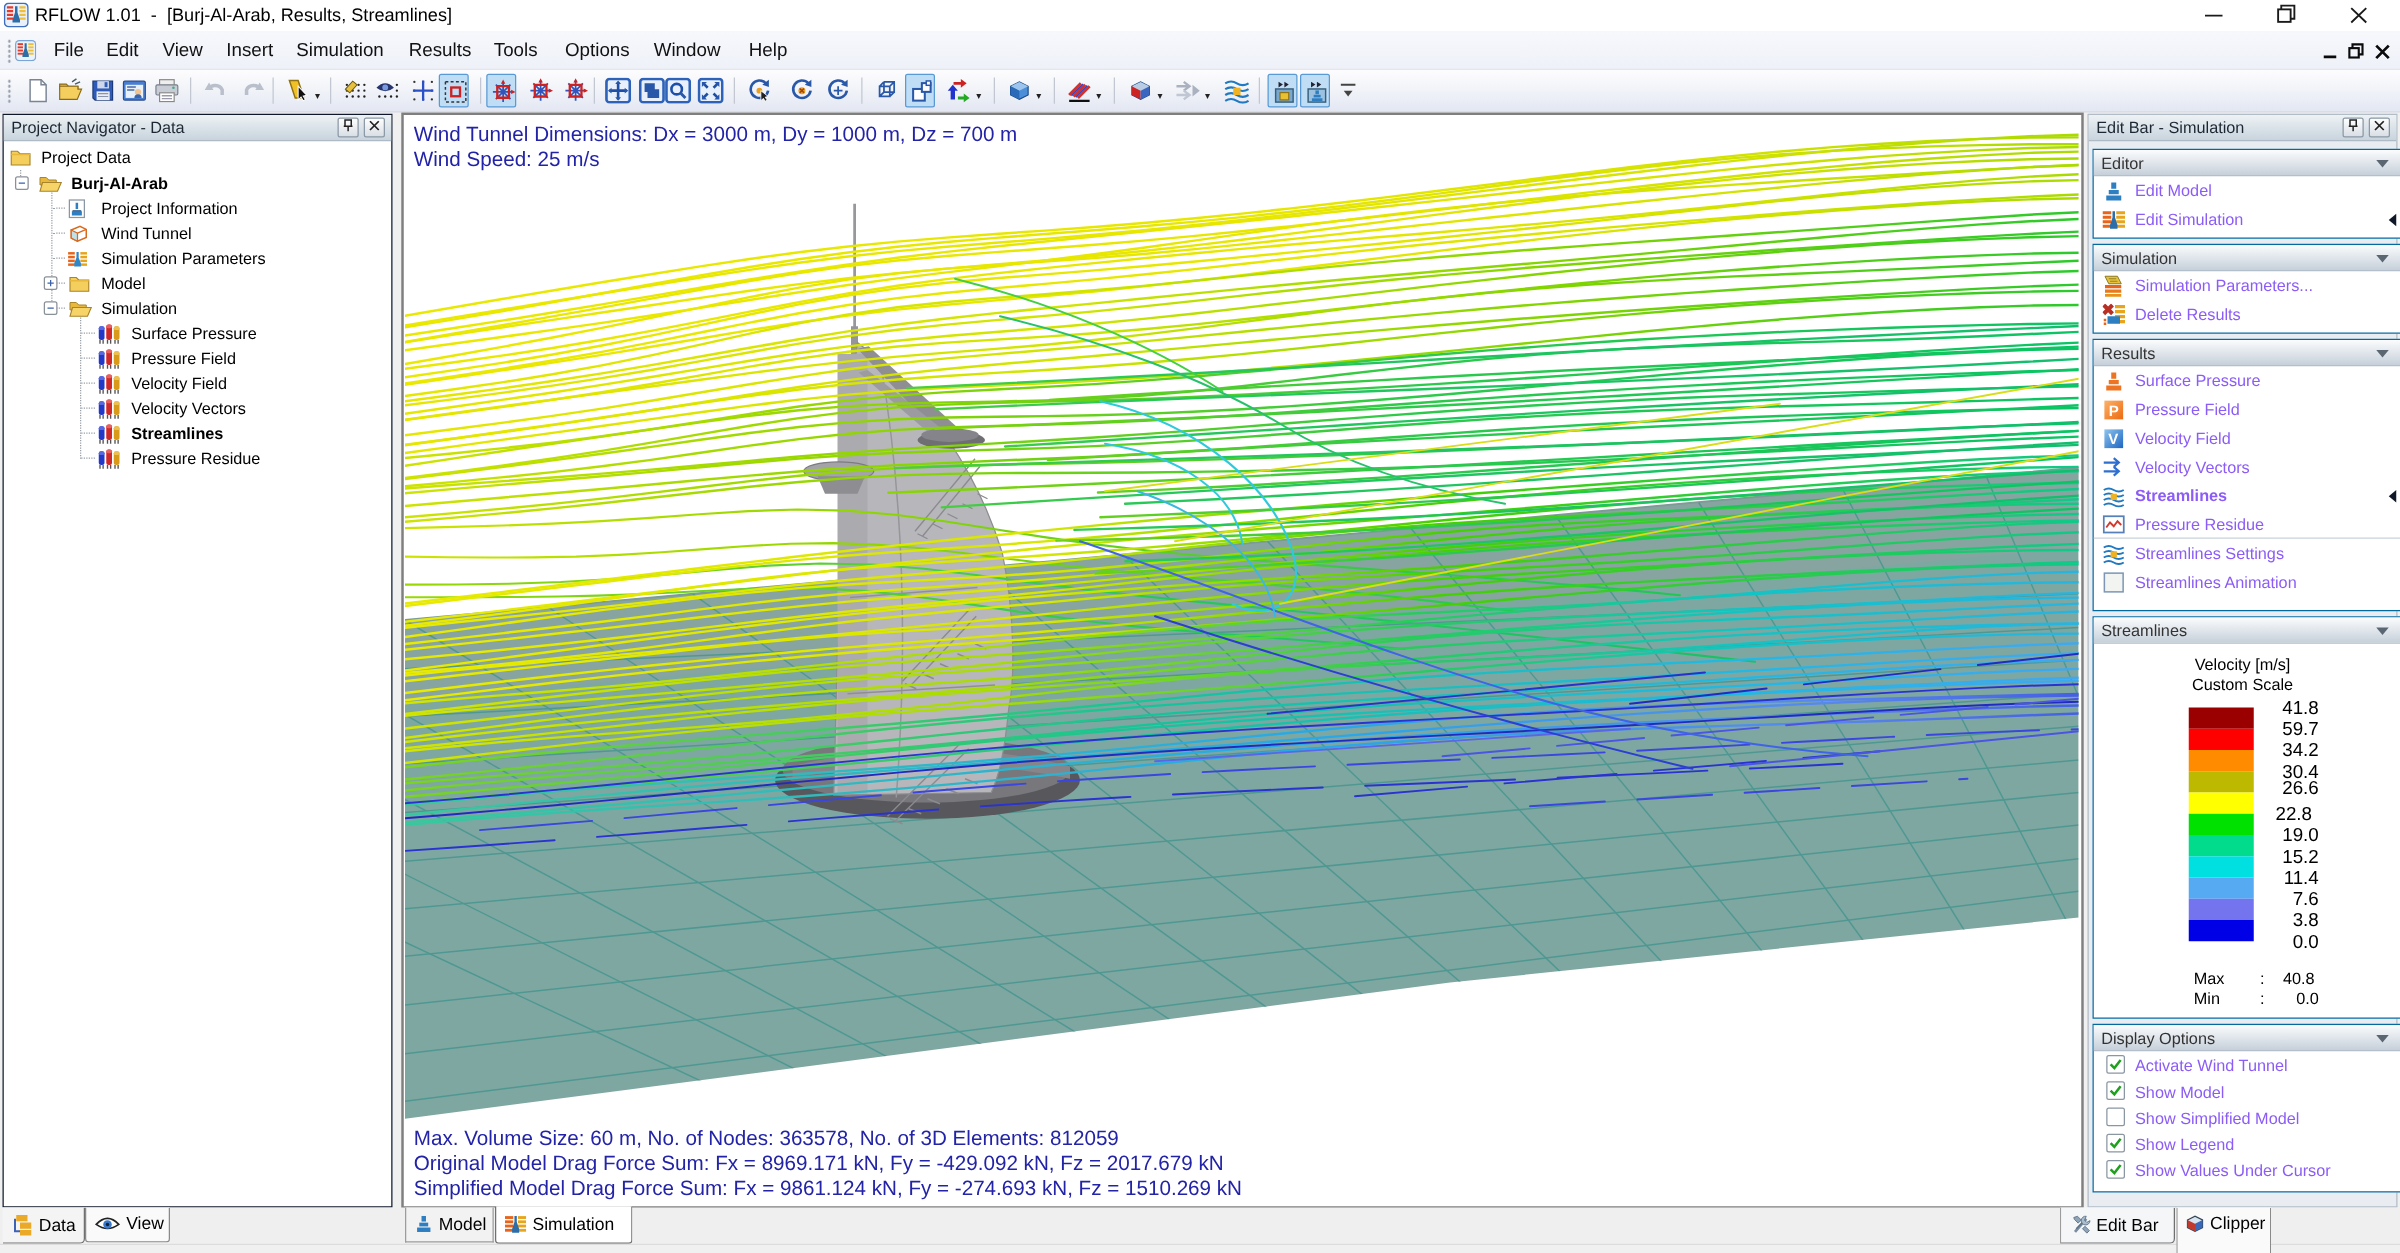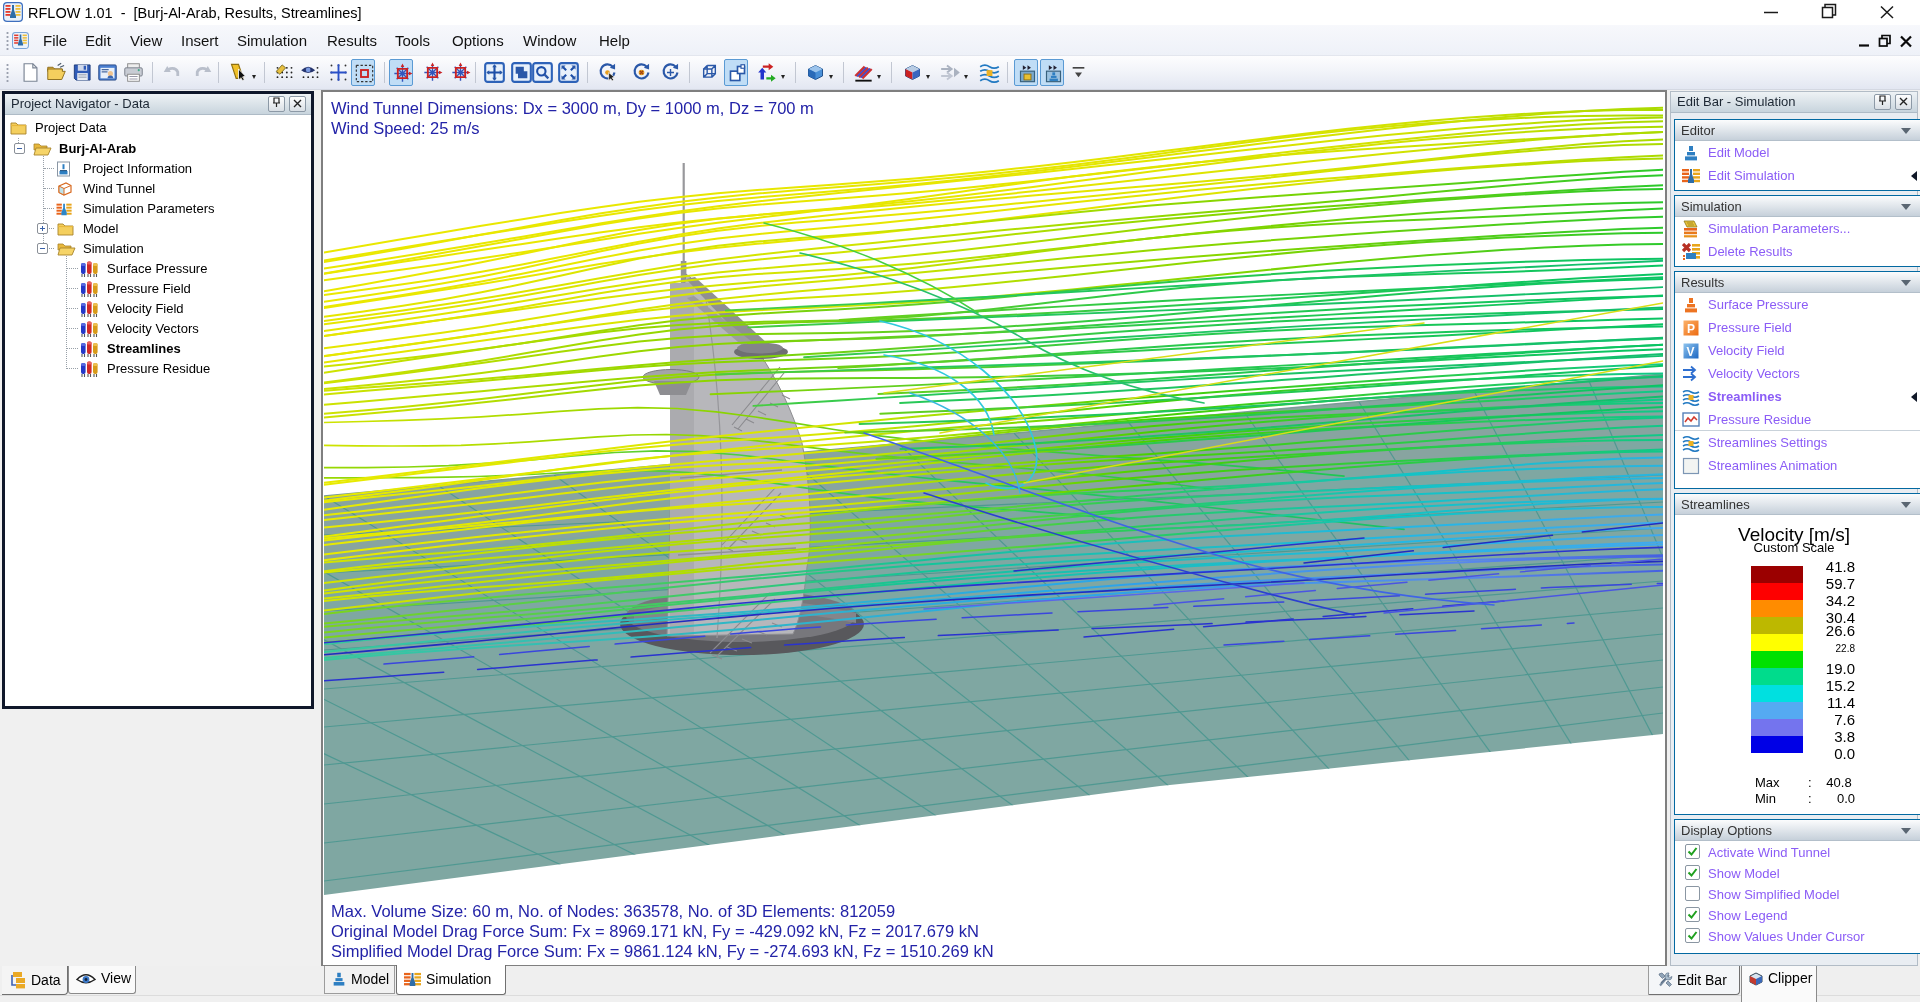--- a/index.html
+++ b/index.html
@@ -7,21 +7,21 @@
 #titlebar .ttl{position:absolute;left:28px;top:5px;font-size:14.5px;color:#000}
 #menubar{position:absolute;left:0;top:25px;width:1920px;height:31px;background:linear-gradient(#f7f8fc,#eef1f8);border-bottom:1px solid #e3e6ee}
 .menuitem{position:absolute;top:0;height:31px;line-height:31px;font-size:15px;color:#111}
 #toolbar{position:absolute;left:0;top:56px;width:1920px;height:34px;background:linear-gradient(#fdfdfe 0%,#f2f4f9 45%,#e3e7f2 100%);border-bottom:1px solid #d4d8e2}
 .tbtn{position:absolute;top:3px;width:26px;height:27px}
 .tbtn svg{position:absolute;left:2px;top:3px;width:21px;height:21px}
 .tbtn.sel{background:#c0ddf6;border:1px solid #5a9ad4;border-radius:2px}
 .tsep{position:absolute;top:6px;width:1px;height:21px;background:#c2c7d2}
 .grip{position:absolute;width:3px;background-image:radial-gradient(circle,#9aa0ae 1px,transparent 1.2px);background-size:3px 4px}
 .dd{position:absolute;top:13px;font-size:8px;color:#222}
-#lpanel{position:absolute;left:2px;top:91px;width:312px;height:618px;background:#fff;border:3px solid #0f172a}
+#lpanel{position:absolute;left:2px;top:91px;width:312px;height:875px;background:#fff;border:1px solid #0f172a}
 #rpanel{position:absolute;left:1670px;top:91px;width:248px;height:875px;background:#e9edf2;border:1px solid #b2bcc6}
 .phead{position:absolute;left:0;top:0;right:0;height:21px;background:linear-gradient(#eef2f5,#c8d4dd);border-bottom:1px solid #aebbc6;font-size:13px;color:#1c2733}
 .pbtn{position:absolute;top:2px;width:17px;height:16px;background:linear-gradient(#fefefe,#d9dfe5);border:1px solid #8c99a6;border-radius:2px;text-align:center;line-height:14px;font-size:11px;color:#222}
 .trow{position:absolute;height:20px;line-height:20px;font-size:13px;color:#000;white-space:nowrap}
 .exp{position:absolute;width:11px;height:11px;border:1px solid #8a9098;border-radius:2px;background:#fff;top:4px}
 .exp i{position:absolute;left:2px;top:4px;width:5px;height:1px;background:#3a62aa}
 .exp.plus i.v{left:4px;top:2px;width:1px;height:5px}
 .ticon{position:absolute;top:2px}
 .dotv{position:absolute;width:0;border-left:1px dotted #98a0a8}
 .doth{position:absolute;height:0;border-top:1px dotted #98a0a8}
@@ -944,39 +944,39 @@
   <div class="prow">
         <svg width="18" height="18" viewBox="0 0 18 18">
           <rect x="1.5" y="1.5" width="15" height="15" fill="#f2f4f2" stroke="#7c96b4" stroke-width="1.2"></rect>
         </svg>
         <span class="txt">Streamlines Animation</span>
       </div>
  </div>
 
  <div class="sect" style="top:401px;height:322px">
   <div class="shead">Streamlines</div>
-  <div style="position:absolute;left:0;width:238px;text-align:center;top:30px;font-size:19px">Velocity [m/s]</div>
+  <div style="position:absolute;left:0;width:238px;text-align:center;top:30px;font-size:13px">Velocity [m/s]</div>
   <div style="position:absolute;left:0;width:238px;text-align:center;top:46px;font-size:13px">Custom Scale</div>
 <div style="position:absolute;left:76px;top:72px;width:52px;height:17px;background:#9b0000"></div>
 <div style="position:absolute;left:76px;top:89px;width:52px;height:17px;background:#fe0000"></div>
 <div style="position:absolute;left:76px;top:106px;width:52px;height:17px;background:#ff8c00"></div>
 <div style="position:absolute;left:76px;top:123px;width:52px;height:17px;background:#bdb800"></div>
 <div style="position:absolute;left:76px;top:140px;width:52px;height:17px;background:#ffff00"></div>
 <div style="position:absolute;left:76px;top:157px;width:52px;height:17px;background:#00e100"></div>
 <div style="position:absolute;left:76px;top:174px;width:52px;height:17px;background:#00dc8c"></div>
 <div style="position:absolute;left:76px;top:191px;width:52px;height:17px;background:#00e0e0"></div>
 <div style="position:absolute;left:76px;top:208px;width:52px;height:17px;background:#55aaf2"></div>
 <div style="position:absolute;left:76px;top:225px;width:52px;height:17px;background:#7474ee"></div>
 <div style="position:absolute;left:76px;top:242px;width:52px;height:17px;background:#0000e6"></div>
 <div style="position:absolute;left:140px;top:64px;width:40px;text-align:right;font-size:15px">41.8</div>
 <div style="position:absolute;left:140px;top:81px;width:40px;text-align:right;font-size:15px">59.7</div>
 <div style="position:absolute;left:140px;top:98px;width:40px;text-align:right;font-size:15px">34.2</div>
 <div style="position:absolute;left:140px;top:115px;width:40px;text-align:right;font-size:15px">30.4</div>
 <div style="position:absolute;left:140px;top:128px;width:40px;text-align:right;font-size:15px">26.6</div>
-<div style="position:absolute;left:140px;top:149px;width:40px;text-align:right;font-size:10px">22.8</div>
+<div style="position:absolute;left:140px;top:149px;width:40px;text-align:center;font-size:15px">22.8</div>
 <div style="position:absolute;left:140px;top:166px;width:40px;text-align:right;font-size:15px">19.0</div>
 <div style="position:absolute;left:140px;top:183px;width:40px;text-align:right;font-size:15px">15.2</div>
 <div style="position:absolute;left:140px;top:200px;width:40px;text-align:right;font-size:15px">11.4</div>
 <div style="position:absolute;left:140px;top:217px;width:40px;text-align:right;font-size:15px">7.6</div>
 <div style="position:absolute;left:140px;top:234px;width:40px;text-align:right;font-size:15px">3.8</div>
 <div style="position:absolute;left:140px;top:251px;width:40px;text-align:right;font-size:15px">0.0</div>
   <div style="position:absolute;left:80px;top:281px;font-size:13px">Max</div>
       <div style="position:absolute;left:133px;top:281px;font-size:13px">:</div>
       <div style="position:absolute;left:148px;top:281px;width:32px;text-align:center;font-size:13px">40.8</div>
   <div style="position:absolute;left:80px;top:297px;font-size:13px">Min</div>

